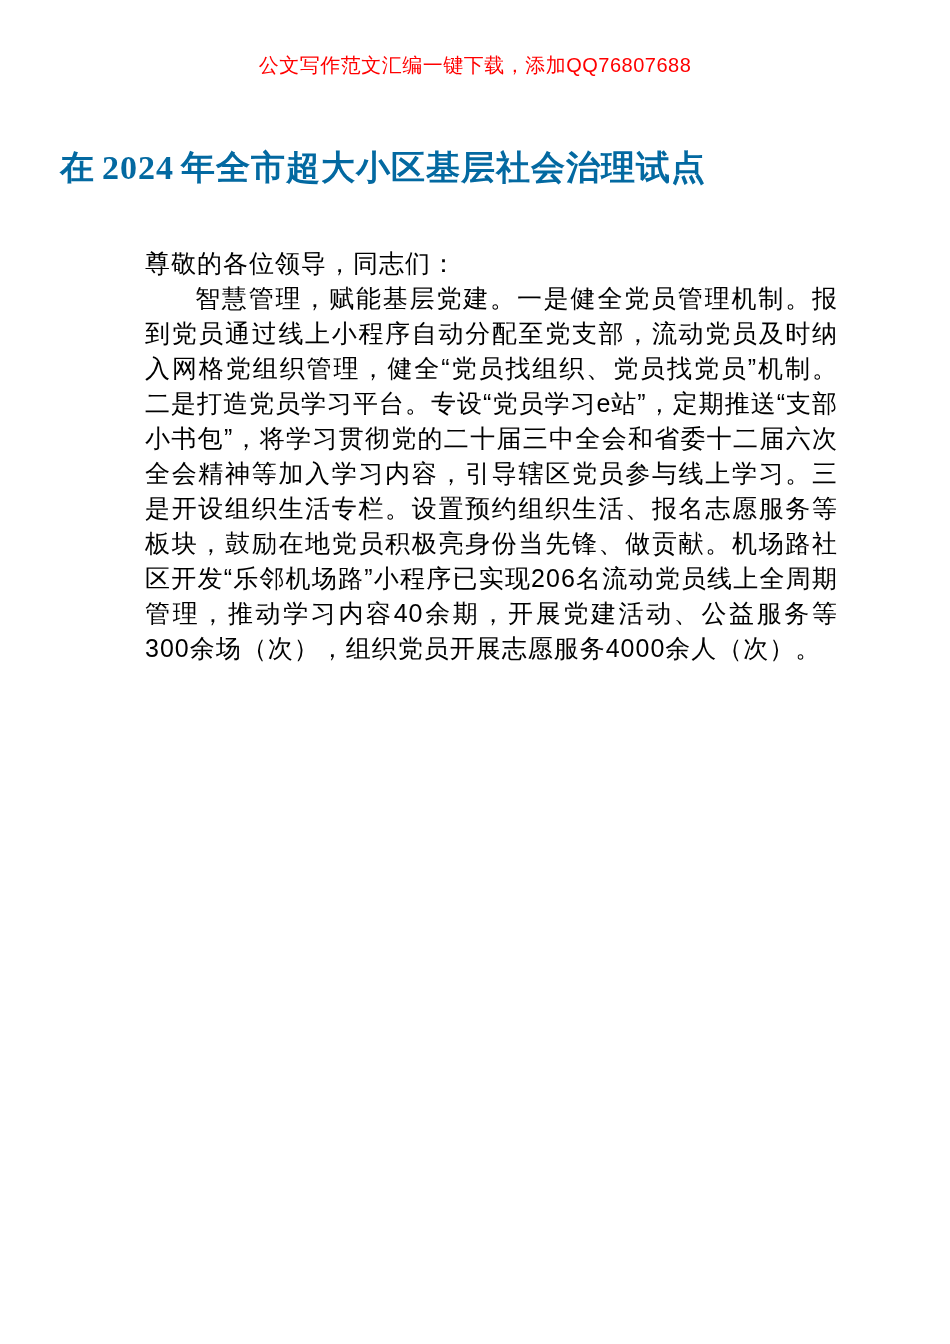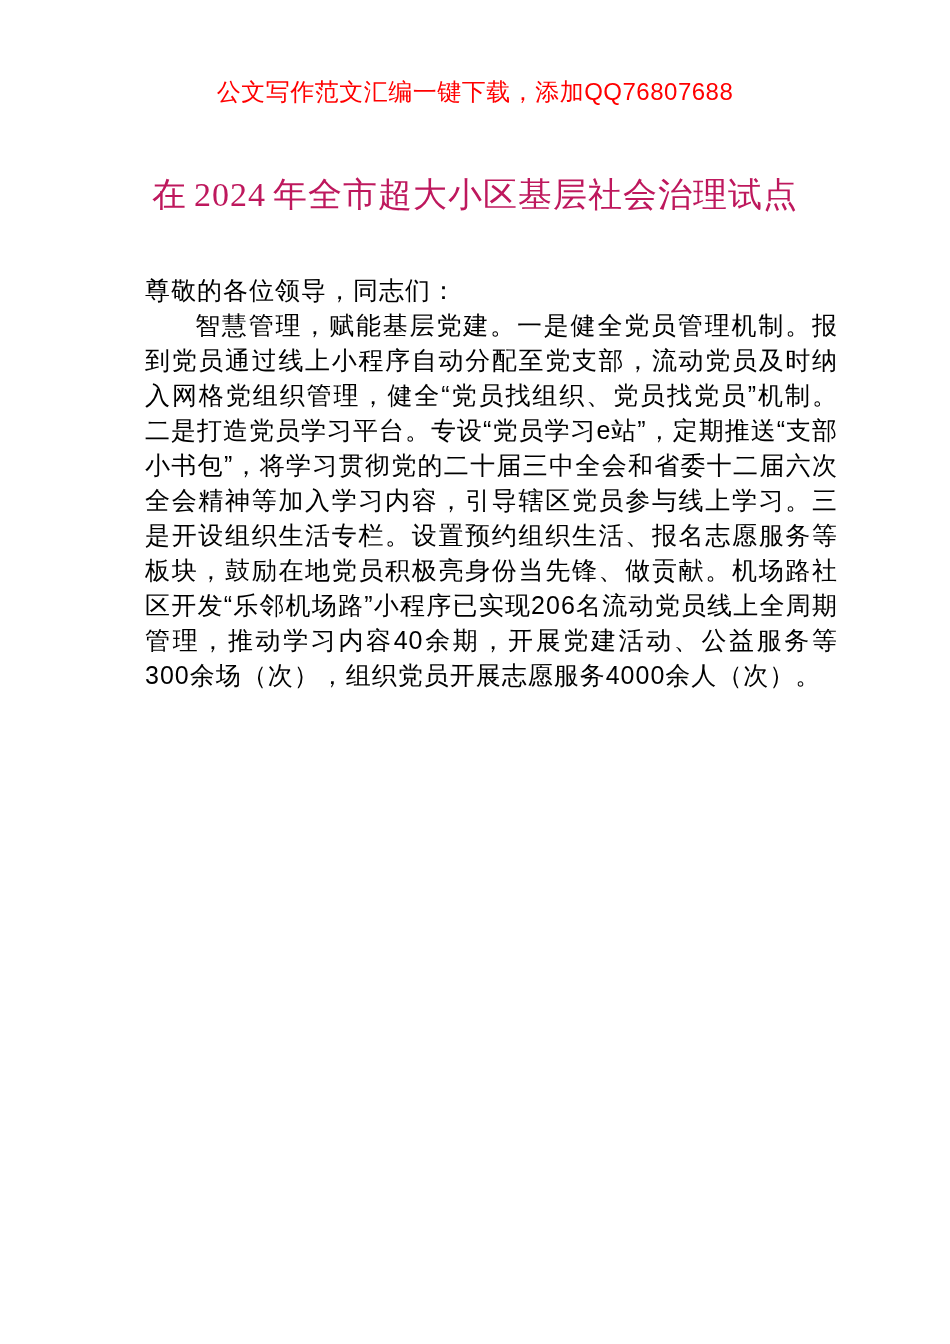--- a/index.html
+++ b/index.html
@@ -10,35 +10,35 @@
   .page {
     position: relative;
     width: 950px;
     height: 1344px;
     background: #ffffff;
     color: #000000;
     font-family: "Liberation Sans", sans-serif;
     overflow: hidden;
   }
   .banner {
-    padding-top: 80px;
+    padding-top: 53px;
     text-align: center;
-    font-size: 24px;
+    font-size: 20px;
     line-height: 24px;
     letter-spacing: 0.5px;
     color: #ff0000;
   }
   .title {
     margin: 56px 60px 0 60px;
-    text-align: center;
+    text-align: left;
     font-size: 34px;
     line-height: 68px;
-    font-weight: normal;
+    font-weight: bold;
     letter-spacing: 1px;
-    color: #be185d;
+    color: #0369a1;
   }
   .title-line {
     display: block;
     white-space: nowrap;
   }
   .title .num {
     font-family: "Liberation Serif", serif;
     margin: 0 7px;
   }
   .content {

